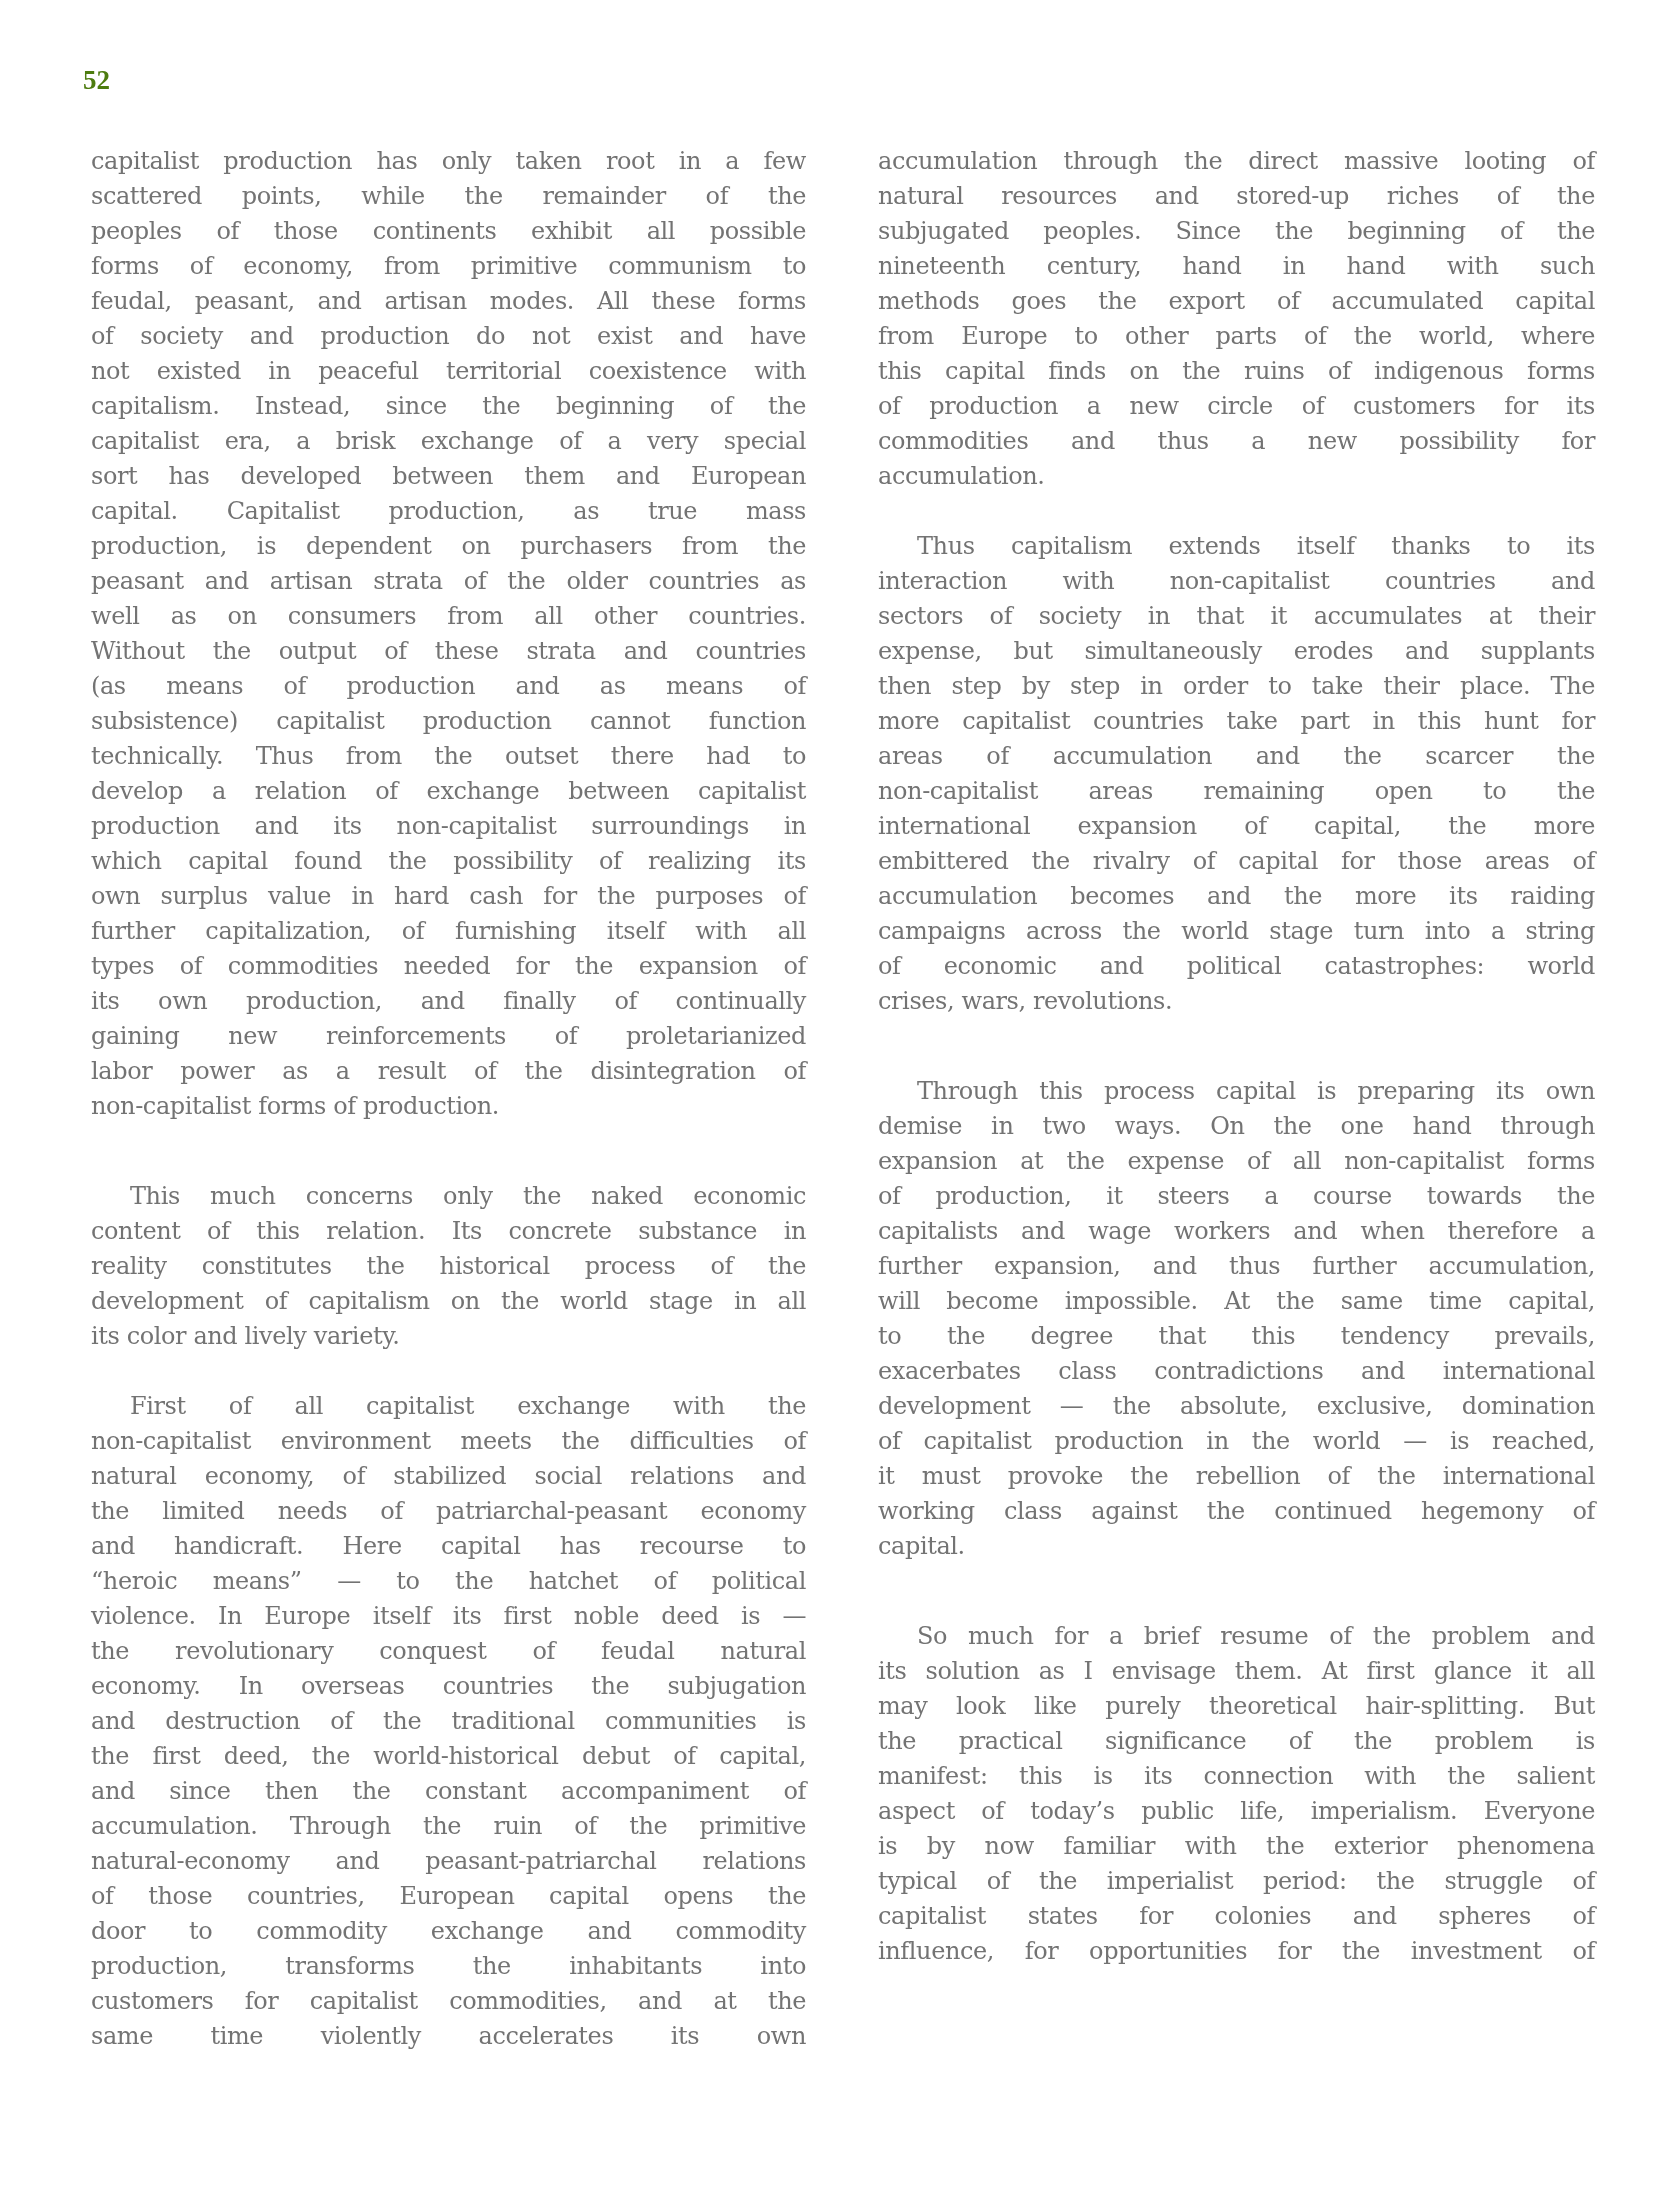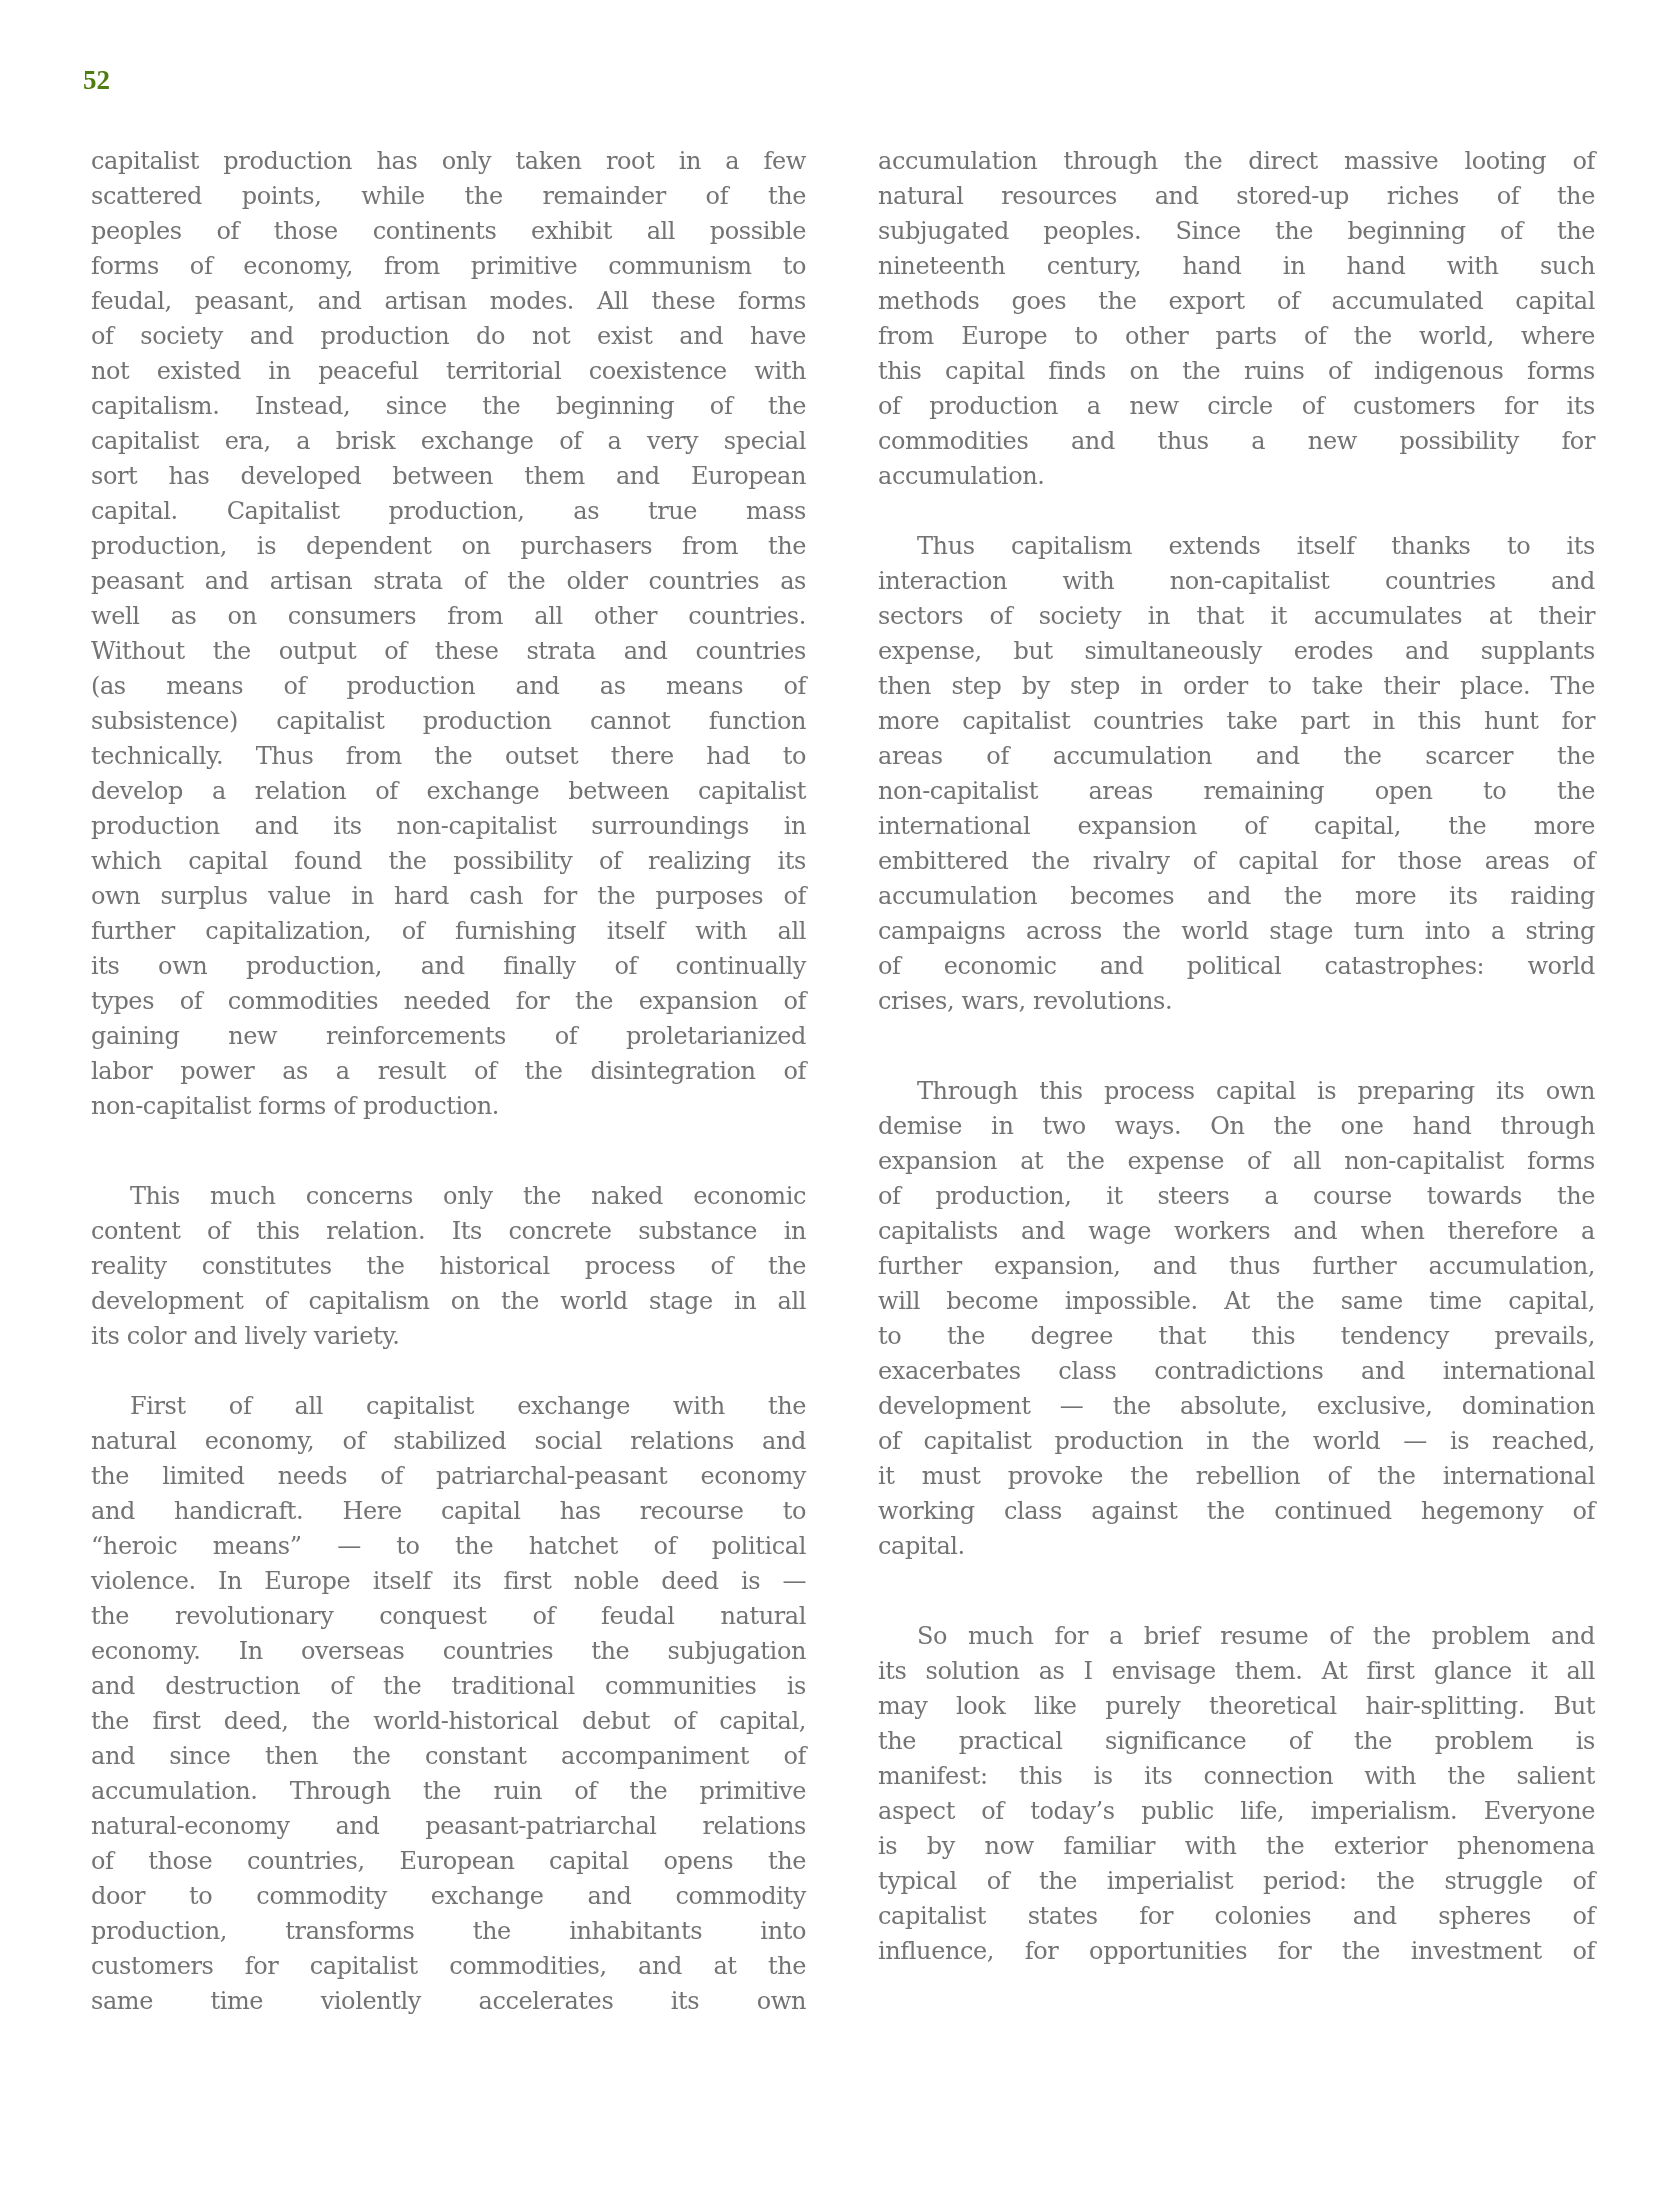--- a/index.html
+++ b/index.html
@@ -50,37 +50,38 @@
       <span class="line">well as on consumers from all other countries.</span>
       <span class="line">Without the output of these strata and countries</span>
       <span class="line">(as means of production and as means of</span>
       <span class="line">subsistence) capitalist production cannot function</span>
       <span class="line">technically. Thus from the outset there had to</span>
       <span class="line">develop a relation of exchange between capitalist</span>
       <span class="line">production and its non-capitalist surroundings in</span>
       <span class="line">which capital found the possibility of realizing its</span>
       <span class="line">own surplus value in hard cash for the purposes of</span>
       <span class="line">further capitalization, of furnishing itself with all</span>
+      <span class="line">types of commodities needed for the expansion of</span>
       <span class="line">its own production, and finally of continually</span>
-      <span class="line">types of commodities needed for the expansion of</span>
       <span class="line">gaining new reinforcements of proletarianized</span>
       <span class="line">labor power as a result of the disintegration of</span>
       <span class="line last">non-capitalist forms of production.</span>
     </div>
     <div class="gap-lg"></div>
     <div class="para">
       <span class="line indent">This much concerns only the naked economic</span>
       <span class="line">content of this relation. Its concrete substance in</span>
       <span class="line">reality constitutes the historical process of the</span>
       <span class="line">development of capitalism on the world stage in all</span>
       <span class="line last">its color and lively variety.</span>
     </div>
     <div class="gap"></div>
     <div class="para">
       <span class="line indent">First of all capitalist exchange with the</span>
+      <span class="line">non-capitalist environment meets the difficulties of</span>
       <span class="line">natural economy, of stabilized social relations and</span>
       <span class="line">the limited needs of patriarchal-peasant economy</span>
       <span class="line">and handicraft. Here capital has recourse to</span>
       <span class="line">“heroic means” — to the hatchet of political</span>
       <span class="line">violence. In Europe itself its first noble deed is —</span>
       <span class="line">the revolutionary conquest of feudal natural</span>
       <span class="line">economy. In overseas countries the subjugation</span>
       <span class="line">and destruction of the traditional communities is</span>
       <span class="line">the first deed, the world-historical debut of capital,</span>
       <span class="line">and since then the constant accompaniment of</span>

